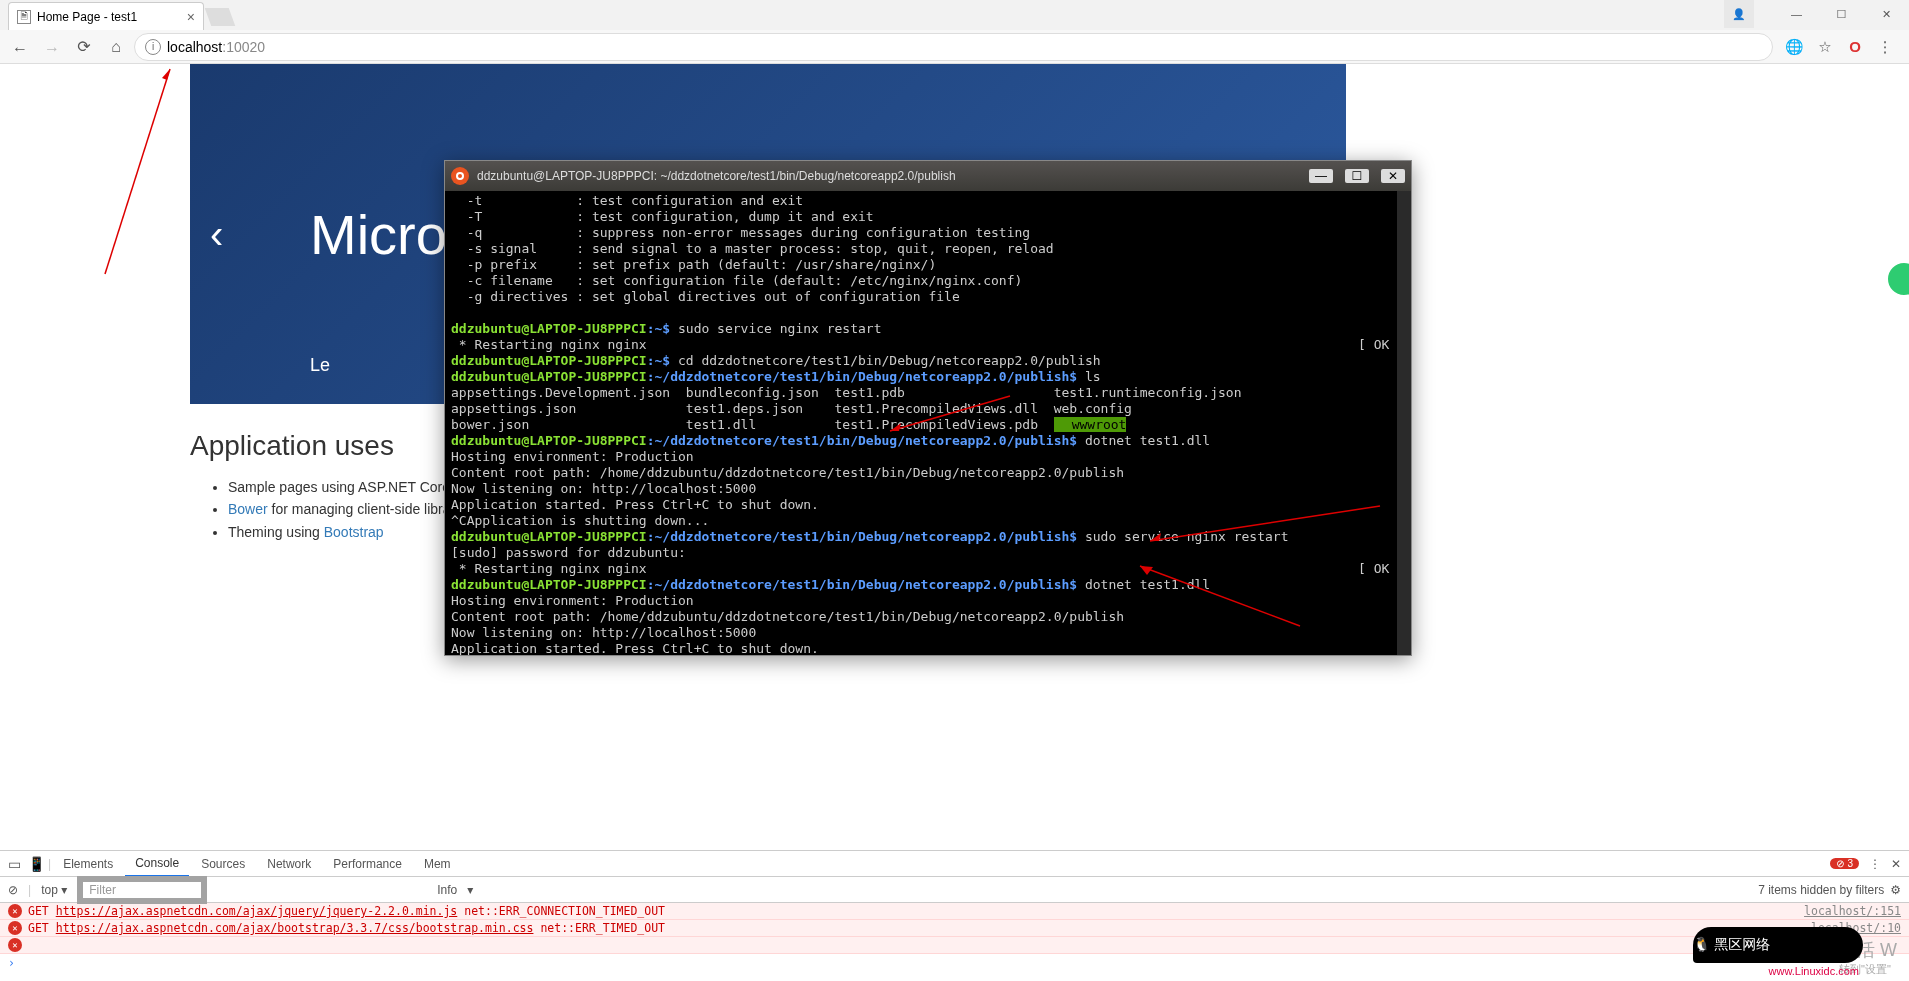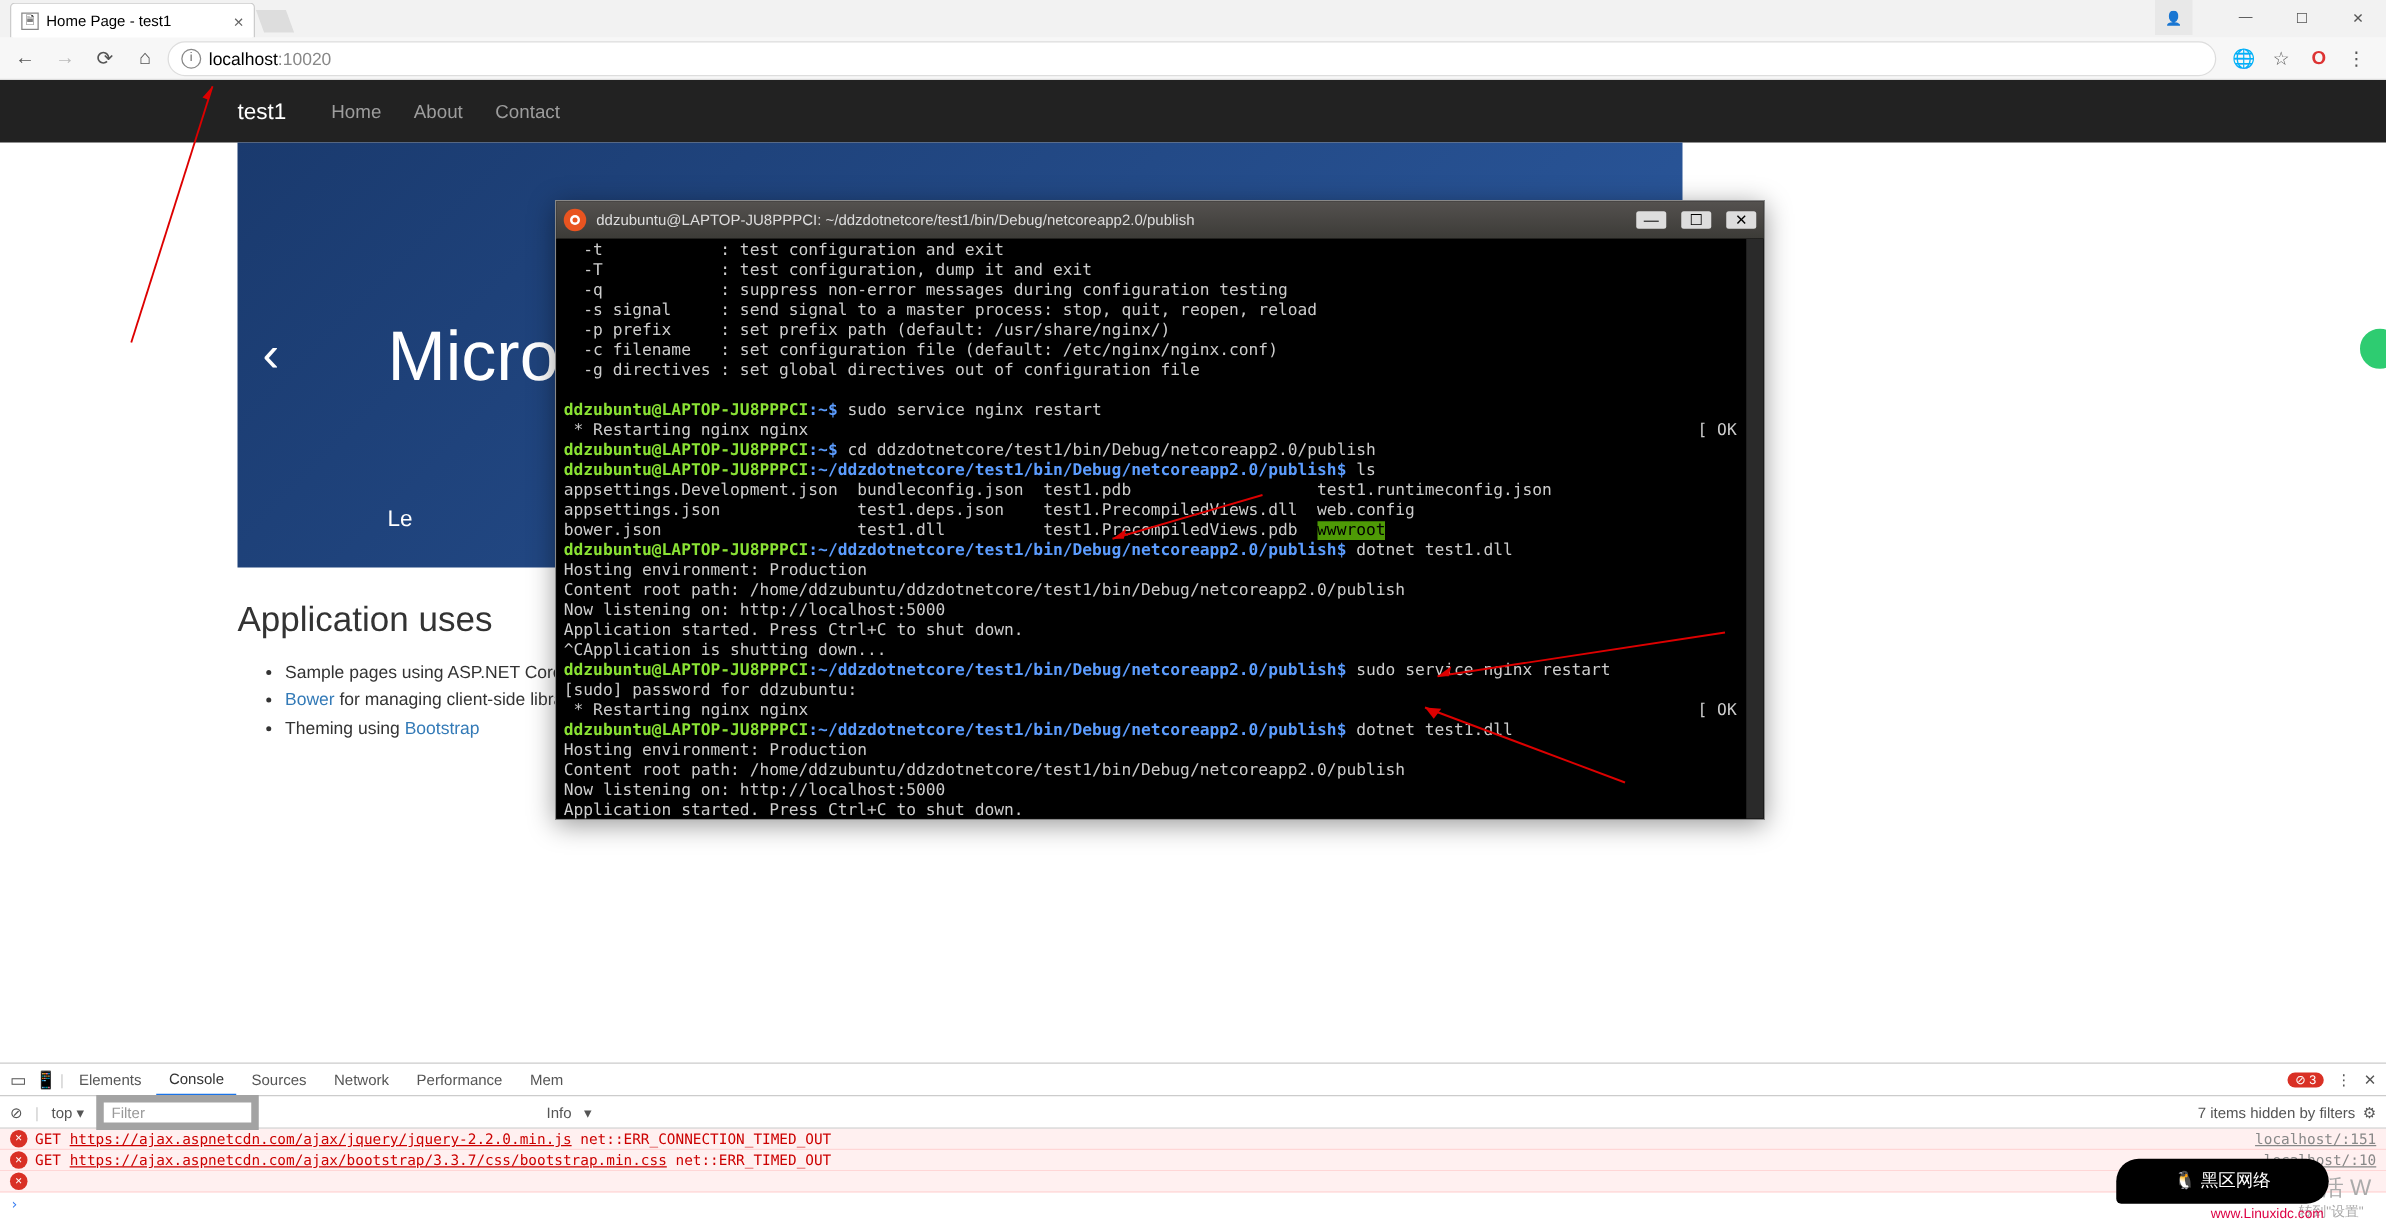--- a/index.html
+++ b/index.html
@@ -46,21 +46,21 @@
 
 
 .terminal-window { position: absolute; left: 444px; top: 160px; width: 968px; height: 496px; background: #000; border: 1px solid #888; box-shadow: 0 4px 20px rgba(0,0,0,0.4); z-index: 100; }
 .term-titlebar { height: 30px; background: linear-gradient(#54514f, #3c3b37); display: flex; align-items: center; padding: 0 6px; color: #ddd; font-size: 12px; }
 .term-titlebar .ubuntu-logo { width: 18px; height: 18px; background: #e95420; border-radius: 50%; display: flex; align-items: center; justify-content: center; margin-right: 8px; }
 .term-winbtns { margin-left: auto; display: flex; gap: 12px; font-size: 12px; color: #000; }
 .term-winbtns div { width: 24px; text-align: center; background: #ddd; border-radius: 2px; }
 .term-body { height: calc(100% - 30px); background: #000; font-family: "Consolas", monospace; font-size: 13px; line-height: 16px; padding: 2px 6px; color: #ccc; white-space: pre; overflow: hidden; position: relative; }
 .term-body .g { color: #8ae234; font-weight: bold; }
 .term-body .b { color: #5c9dff; font-weight: bold; }
-.term-body .hl { background: #4e9a06; color: #000; }
+.term-body .hl { background: #4e9a06; color: #000; padding-left: 18px; }
 .term-body .ok { float: right; }
 .term-scroll { position: absolute; right: 0; top: 0; width: 14px; height: 100%; background: #2a2a2a; }
 
 
 .devtools { position: absolute; left: 0; bottom: 0; width: 100%; height: 131px; background: #fff; border-top: 1px solid #ccc; }
 .dt-tabs { height: 26px; border-bottom: 1px solid #ccc; display: flex; align-items: center; padding: 0 8px; gap: 2px; font-size: 12px; color: #555; }
 .dt-tabs .ico { width: 18px; font-size: 14px; }
 .dt-tabs .tab-item { padding: 0 10px; height: 26px; display: flex; align-items: center; }
 .dt-tabs .tab-item.active { border-bottom: 2px solid #1a73e8; color: #333; }
 .dt-tabs .right { margin-left: auto; display: flex; align-items: center; gap: 10px; }
@@ -73,21 +73,21 @@
 .dt-row .xicon { width: 14px; height: 14px; background: #d93025; border-radius: 50%; color: #fff; font-size: 9px; display: flex; align-items: center; justify-content: center; margin-right: 6px; flex-shrink: 0; }
 .dt-row .msg { flex: 1; }
 .dt-row .msg u { }
 .dt-row .src { color: #888; text-decoration: underline; }
 .dt-prompt { color: #367cf1; padding: 2px 8px; }
 
 
 .watermark { position: absolute; right: 12px; bottom: 4px; z-index: 200; }
 .watermark .activate { font-size: 18px; color: #aaa; }
 .watermark .sub { font-size: 11px; color: #aaa; }
-.logo-badge { position: absolute; right: 46px; bottom: 18px; width: 170px; height: 36px; background: #000; border-radius: 18px 18px 18px 4px; z-index: 201; color: #fff; display:flex; align-items:center; justify-content:center; font-size:14px; }
+.logo-badge { position: absolute; right: 46px; bottom: 18px; width: 170px; height: 36px; background: #000; border-radius: 18px 18px 18px 4px; z-index: 201; color: #fff; display:flex; align-items:center; justify-content:flex-start; font-size:14px; }
 .logo-badge .sub2 { position:absolute; right:4px; bottom:-14px; color:#d04; font-size:11px; }
 
 .green-bubble { position:absolute; right:-14px; top:260px; width:38px; height:38px; background:#2ecc71; border-radius:50%; border:3px solid #fff; z-index:150; }
 </style>
 </head>
 <body>
 
 <div class="browser-titlebar">
   <div class="tab">
     <span class="favicon">🗎</span>
@@ -114,26 +114,20 @@
   </div>
   <div class="tool-icons">
     <div class="tool-ico">🌐</div>
     <div class="tool-ico">☆</div>
     <div class="tool-ico" style="color:#d33;font-weight:bold">O</div>
     <div class="tool-ico">⋮</div>
   </div>
 </div>
 
 <div class="viewport">
-  <div class="navbar">
-    <span class="brand">test1</span>
-    <a>Home</a>
-    <a>About</a>
-    <a>Contact</a>
-  </div>
   <div class="hero">
     <div class="carousel-prev">‹</div>
     <div class="hero-text">Micro</div>
     <div class="hero-learn">Le</div>
   </div>
   <div class="app-uses">
     <h2>Application uses</h2>
     <ul>
       <li><span>Sample pages using ASP.NET Core MVC</span></li>
       <li><a>Bower</a><span> for managing client-side libraries</span></li>

